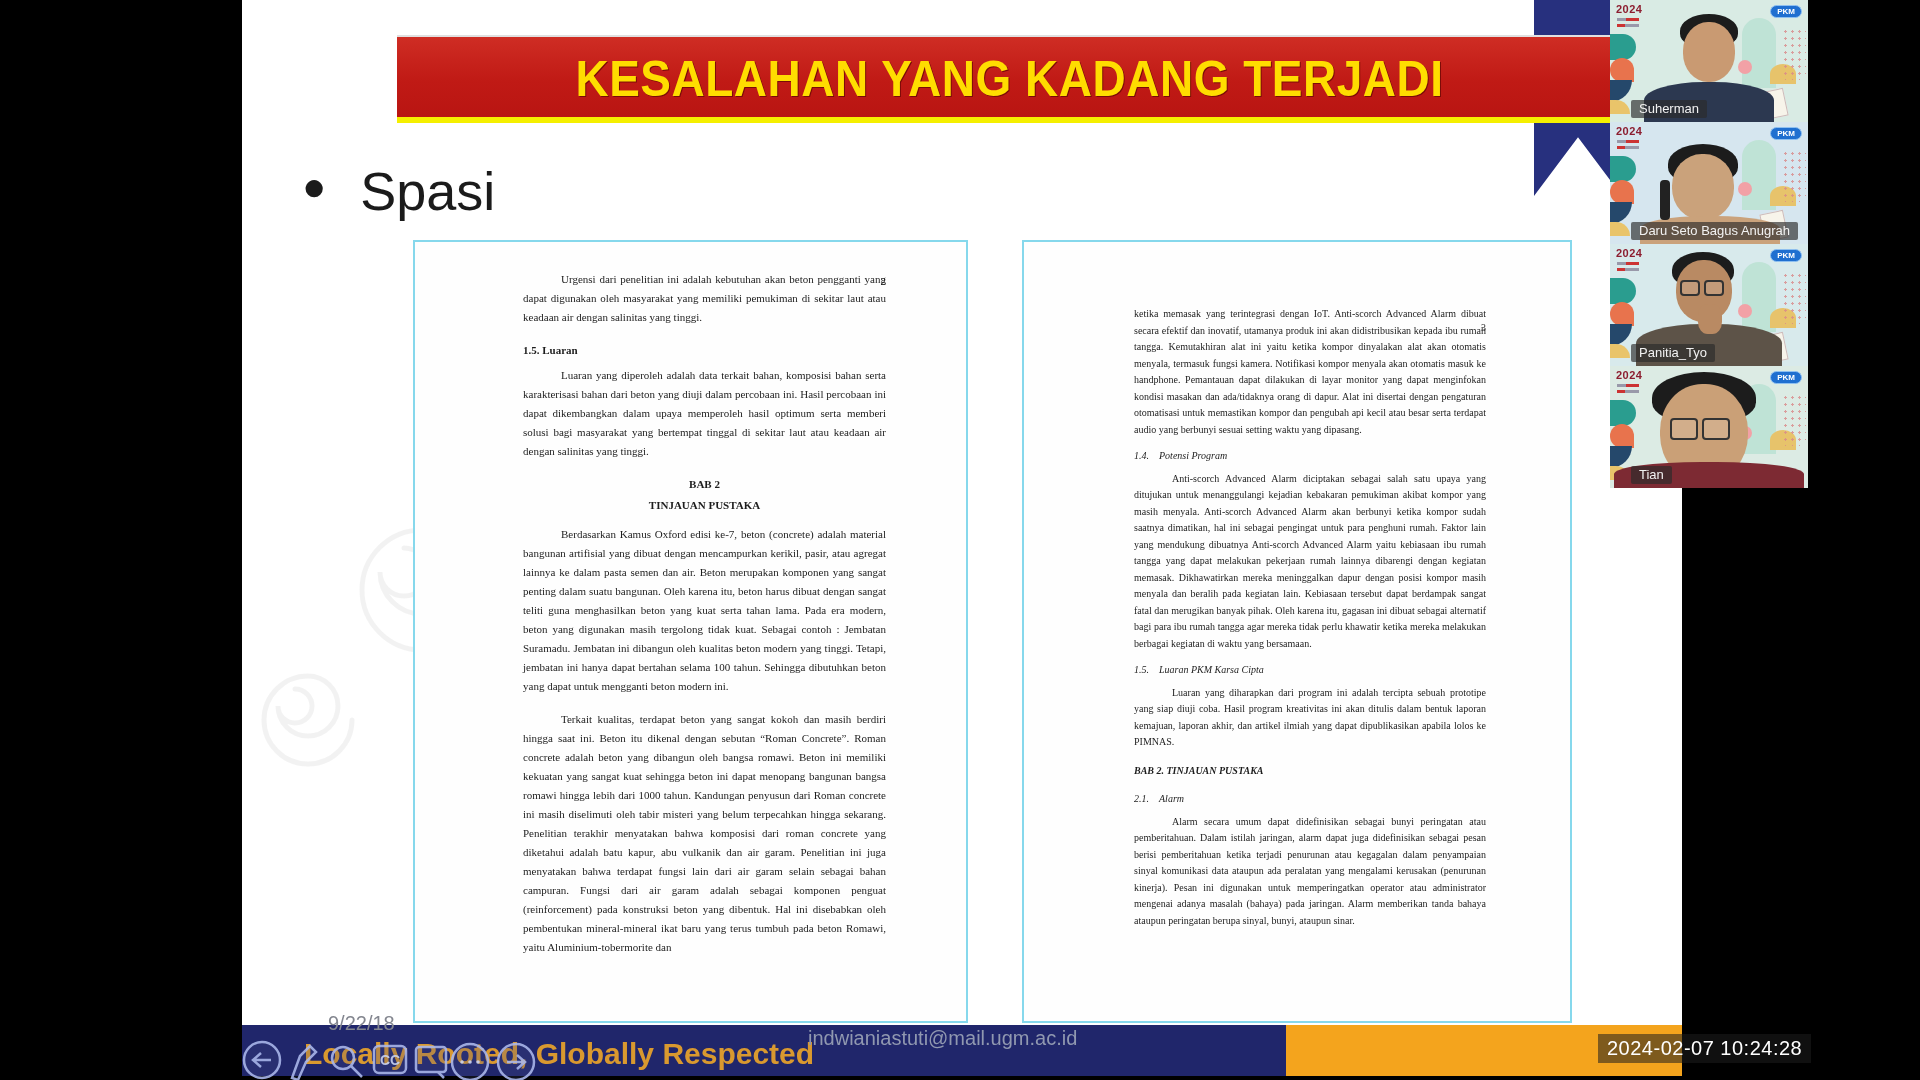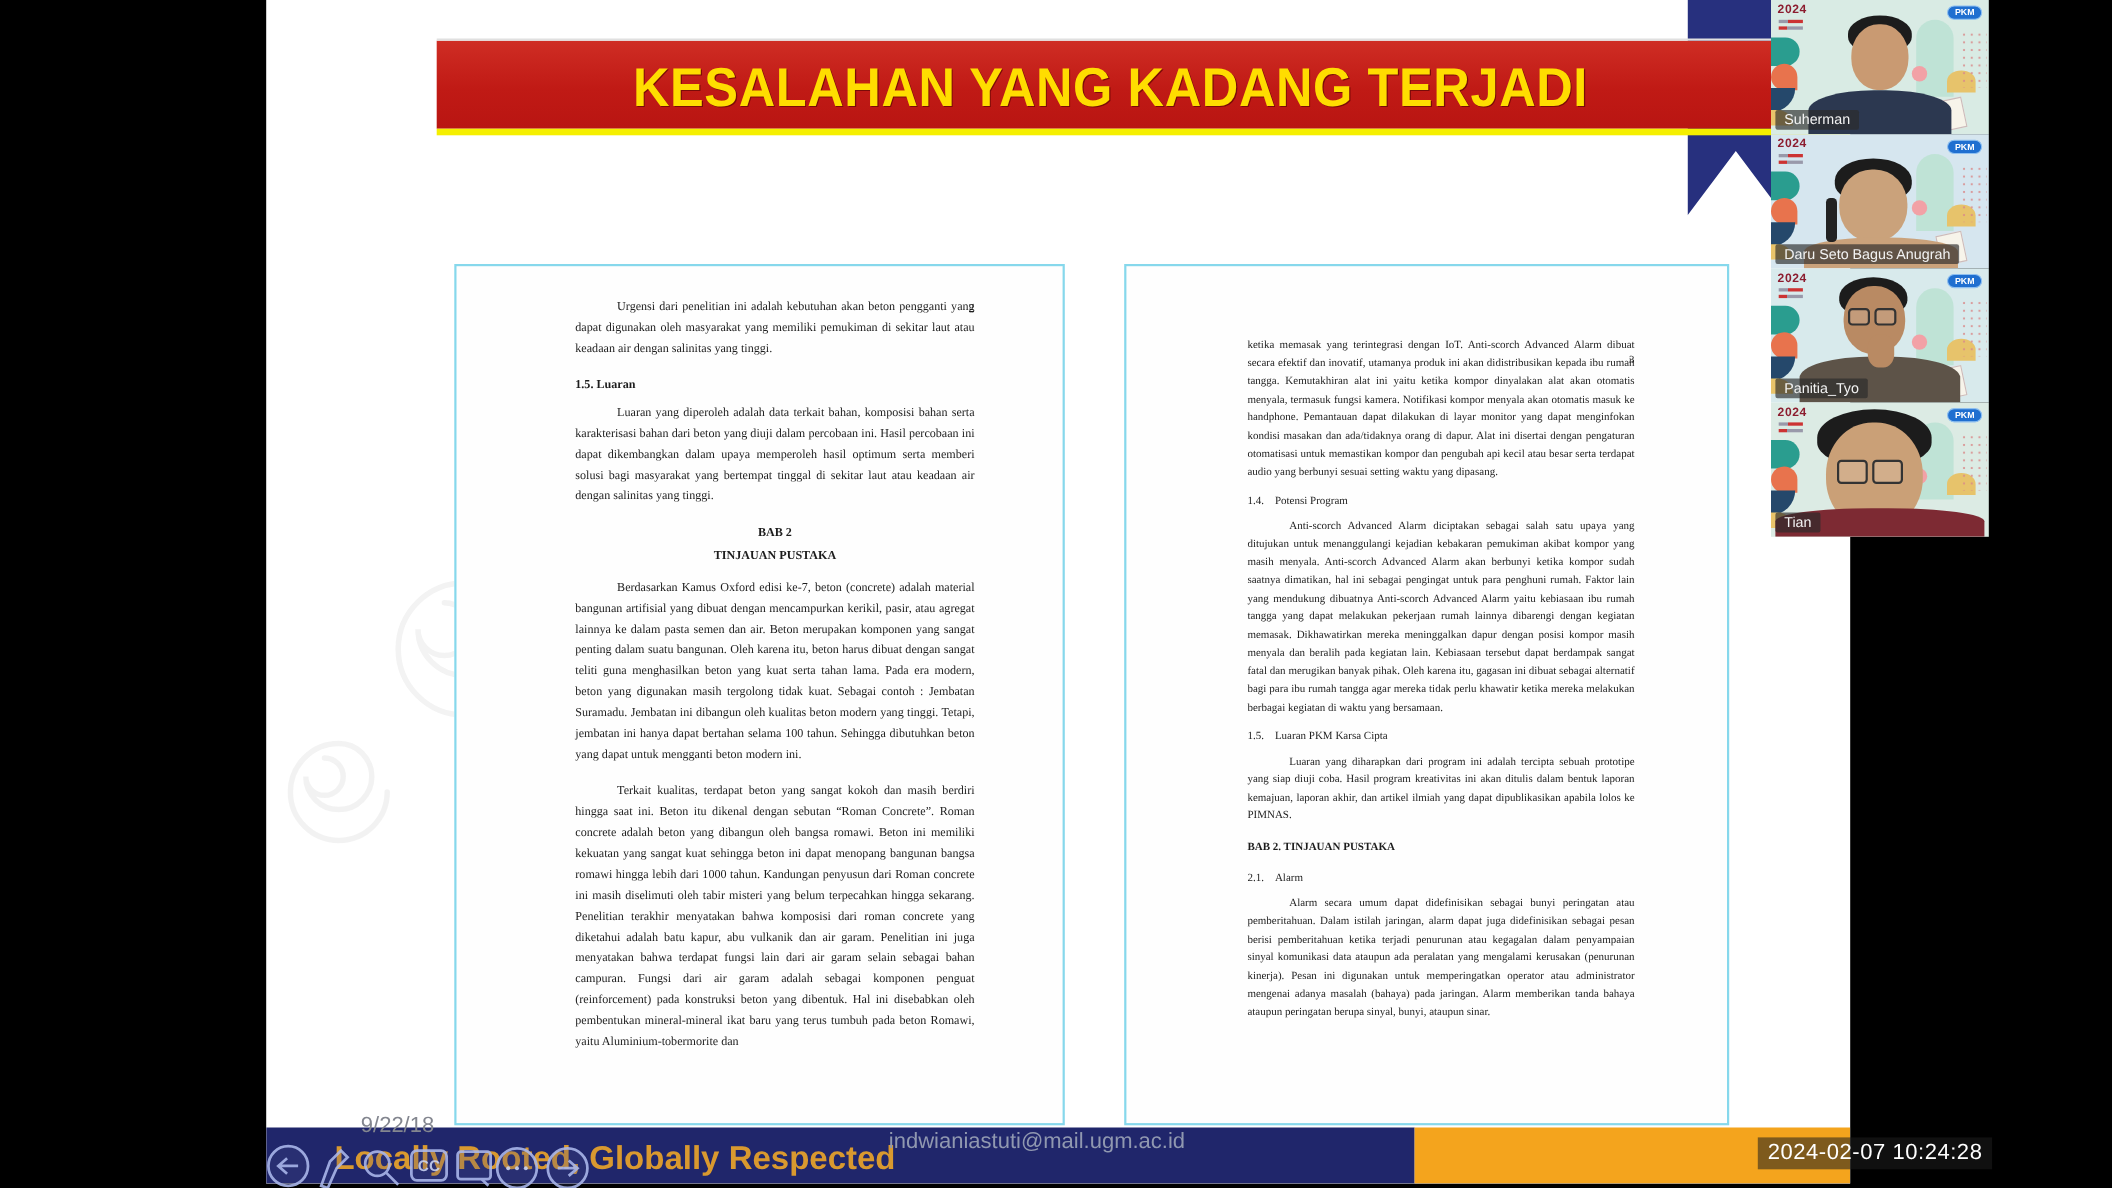--- a/index.html
+++ b/index.html
@@ -23,21 +23,21 @@
   
   .page{top:240px;height:783px;background:#fefefe;border:2px solid #86d8ec;box-sizing:border-box;
         font-family:"Liberation Serif",serif;color:#1d1d1d;z-index:1;}
   #page-left{left:171px;width:555px;padding:28px 80px 0 108px;font-size:11px;line-height:19px;}
   #page-right{left:780px;width:550px;padding:28px 84px 0 110px;font-size:10px;line-height:16.5px;}
   .pageno{position:absolute;top:30px;right:80px;font-size:11px;}
   #page-right .pageno{top:78px;right:84px;font-size:10px;}
   .page p{margin:0 0 14px 0;text-align:justify;text-indent:38px;}
   .page p.noindent{text-indent:0;}
   .page .h{font-weight:bold;margin:2px 0 6px 0;}
-  .page .hplain{margin:6px 0 6px 0;}
+  .page .hplain{margin:6px 0 6px 0;font-style:italic;}
   .page .center{ text-align:center;font-weight:bold;margin:14px 0 2px 0;}
   #page-right{padding-top:64px;}
   #page-right p{margin-bottom:10px;}
   
   #footer-navy{left:0;top:1025px;width:1044px;height:51px;background:#20266b;z-index:3;}
   #footer-orange{left:1044px;top:1025px;width:396px;height:51px;background:#f4a41d;z-index:3;}
   #footer-date{left:86px;top:1012px;font-size:20px;color:#83868f;z-index:4;}
   #footer-tagline{left:62px;top:1037px;font-size:30px;font-weight:bold;color:#d9992f;z-index:4;white-space:nowrap;text-align:center;}
   #footer-email{left:566px;top:1027px;font-size:20px;color:#9098b0;z-index:4;}
   #footer-website{left:1044px;top:1034px;width:380px;text-align:center;font-size:29px;
@@ -66,21 +66,21 @@
       linear-gradient(90deg,#99a 40%,#c33 40%);}
   .year-marks.m2{top:24px;background:linear-gradient(90deg,#c33 35%,#99a 35%);}
   .pkm-logo{position:absolute;right:6px;top:5px;background:#1f6fd0;color:#fff;font-size:8px;
       font-weight:bold;padding:1px 6px;border-radius:9px;border:1px solid #8fc0f0;}
   .shoulders{position:absolute;border-radius:46% 46% 0 0;}
   .head{position:absolute;border-radius:48%;}
   .hair{position:absolute;border-radius:50% 50% 42% 42%;background:#1c1c1c;}
   .glasses{position:absolute;display:flex;gap:4px;}
   .glasses span{display:block;width:16px;height:12px;border:2px solid #333;border-radius:4px;background:rgba(255,255,255,.15);}
   .hand{position:absolute;border-radius:40%;}
-  .name-label{position:absolute;left:4px;bottom:4px;background:rgba(42,42,42,.66);color:#f2f2f2;
+  .name-label{position:absolute;left:21px;bottom:4px;background:rgba(42,42,42,.66);color:#f2f2f2;
       font-size:13px;padding:1px 8px 2px;border-radius:2px;white-space:nowrap;}
   svg text{font-family:"Liberation Sans",sans-serif;}
 </style>
 </head>
 <body>
 
 <div class="abs" id="slide">
 
   <svg class="abs" id="swirls" viewBox="0 0 360 520" fill="none" stroke="#e9e9e9" stroke-width="5" stroke-linecap="round">
     <path d="M300 90 a48 48 0 1 1 -48 -48 a34 34 0 1 1 -34 34 a20 20 0 1 0 20 -20"></path>
@@ -88,20 +88,23 @@
     <path d="M120 380 a44 44 0 1 1 -44 -44 a30 30 0 1 1 -30 30 a17 17 0 1 0 17 -17"></path>
     <path d="M330 470 a66 66 0 1 1 -66 -66 a46 46 0 1 1 -46 46 a26 26 0 1 0 26 -26"></path>
   </svg>
 
   <div class="abs" id="ribbon"></div>
   <div class="abs" id="banner">
     <div class="abs" id="slide-title">KESALAHAN YANG KADANG TERJADI</div>
   </div>
   <div class="abs" id="banner-underline"></div>
 
+  <div class="abs" id="bullet-item">
+    <span class="dot">●</span><span>Spasi</span>
+  </div>
 
   <div class="abs page" id="page-left">
     <span class="pageno">2</span>
     <p>Urgensi dari penelitian ini adalah kebutuhan akan beton pengganti yang dapat digunakan oleh masyarakat yang memiliki pemukiman di sekitar laut atau keadaan air dengan salinitas yang tinggi.</p>
     <div class="h">1.5. Luaran</div>
     <p>Luaran yang diperoleh adalah data terkait bahan, komposisi bahan serta karakterisasi bahan dari beton yang diuji dalam percobaan ini. Hasil percobaan ini dapat dikembangkan dalam upaya memperoleh hasil optimum serta memberi solusi bagi masyarakat yang bertempat tinggal di sekitar laut atau keadaan air dengan salinitas yang tinggi.</p>
     <div class="center">BAB 2</div>
     <div class="center" style="margin-top:0;margin-bottom:10px;">TINJAUAN PUSTAKA</div>
     <p>Berdasarkan Kamus Oxford edisi ke-7, beton (concrete) adalah material bangunan artifisial yang dibuat dengan mencampurkan kerikil, pasir, atau agregat lainnya ke dalam pasta semen dan air. Beton merupakan komponen yang sangat penting dalam suatu bangunan. Oleh karena itu, beton harus dibuat dengan sangat teliti guna menghasilkan beton yang kuat serta tahan lama. Pada era modern, beton yang digunakan masih tergolong tidak kuat. Sebagai contoh : Jembatan Suramadu. Jembatan ini dibangun oleh kualitas beton modern yang tinggi. Tetapi, jembatan ini hanya dapat bertahan selama 100 tahun. Sehingga dibutuhkan beton yang dapat untuk mengganti beton modern ini.</p>
     <p>Terkait kualitas, terdapat beton yang sangat kokoh dan masih berdiri hingga saat ini. Beton itu dikenal dengan sebutan “Roman Concrete”. Roman concrete adalah beton yang dibangun oleh bangsa romawi. Beton ini memiliki kekuatan yang sangat kuat sehingga beton ini dapat menopang bangunan bangsa romawi hingga lebih dari 1000 tahun. Kandungan penyusun dari Roman concrete ini masih diselimuti oleh tabir misteri yang belum terpecahkan hingga sekarang. Penelitian terakhir menyatakan bahwa komposisi dari roman concrete yang diketahui adalah batu kapur, abu vulkanik dan air garam. Penelitian ini juga menyatakan bahwa terdapat fungsi lain dari air garam selain sebagai bahan campuran. Fungsi dari air garam adalah sebagai komponen penguat (reinforcement) pada konstruksi beton yang dibentuk. Hal ini disebabkan oleh pembentukan mineral-mineral ikat baru yang terus tumbuh pada beton Romawi, yaitu Aluminium-tobermorite dan</p>

